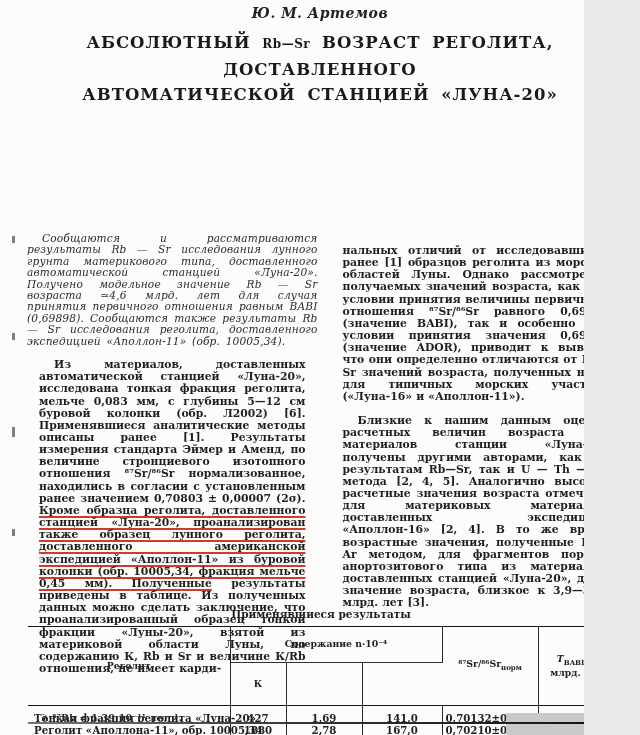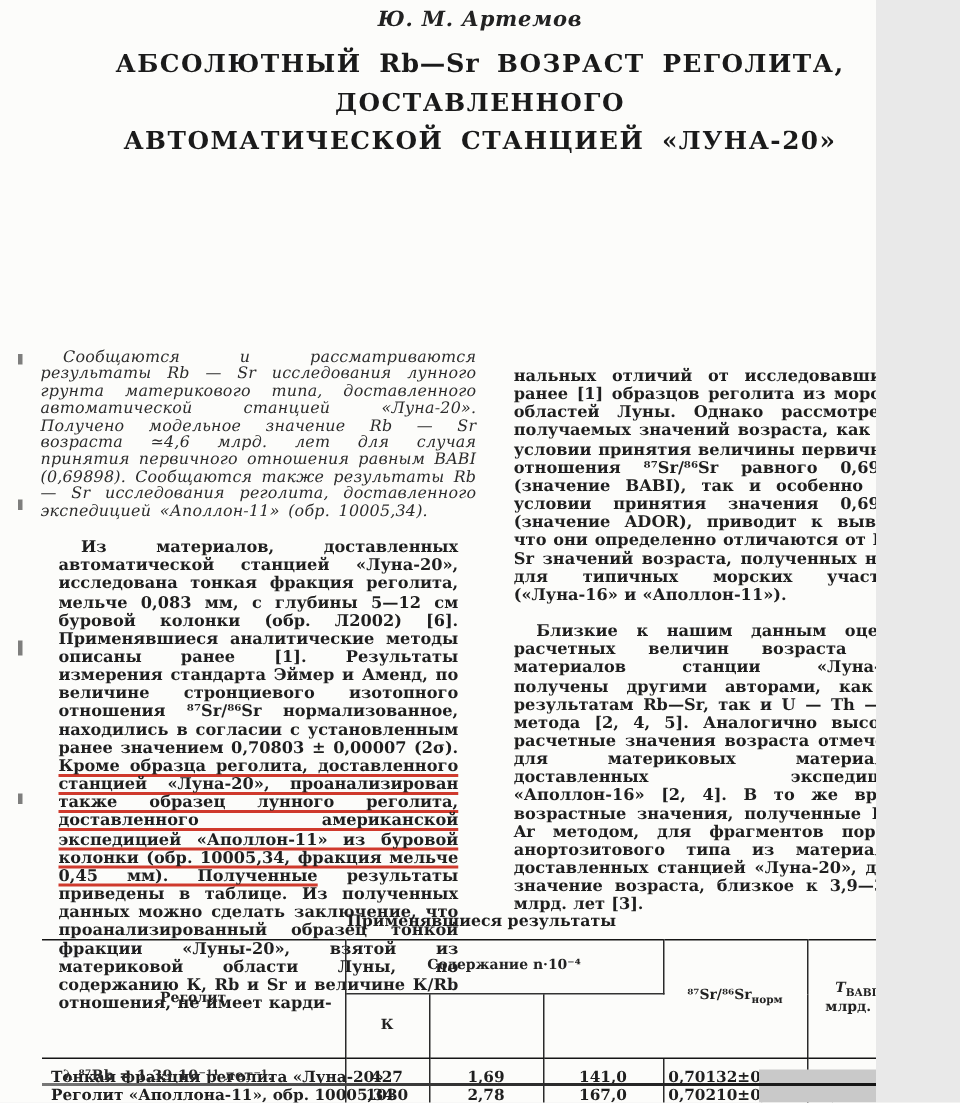--- a/index.html
+++ b/index.html
@@ -20,21 +20,21 @@
   .author{
     position:absolute;top:5px;left:0;width:640px;
     text-align:center;font-style:italic;font-weight:700;
     font-size:14px;letter-spacing:0.5px;color:#222;
   }
   .title{
     position:absolute;top:30px;left:0;width:640px;
     text-align:center;font-weight:700;font-size:16.5px;
     letter-spacing:1px;word-spacing:5px;line-height:25px;color:#1a1a1a;
   }
-  .title .iso{font-size:17px;letter-spacing:0.5px;word-spacing:1px;}
+  .title .iso{font-size:12px;letter-spacing:0.5px;word-spacing:1px;}
   
   .columns{
     position:absolute;top:233px;left:27px;width:594px;
     display:flex;gap:13px;
   }
   .col{width:291px;}
   .para{
     margin:12px;text-align:justify;
     font-size:10.8px;line-height:12.15px;
     font-weight:700;color:#1f1f1f;
@@ -164,21 +164,21 @@
       <tr>
         <td class="sample">Тонкая фракция реголита «Луна-20»</td>
         <td>427</td>
         <td>1,69</td>
         <td>141,0</td>
         <td>0,70132±0,00018</td>
         <td>4,65±0,35</td>
       </tr>
       <tr>
         <td class="sample">Реголит «Аполлона-11», обр. 10005,34</td>
-        <td>1030</td>
+        <td>1880</td>
         <td>2,78</td>
         <td>167,0</td>
         <td>0,70210±0,00020</td>
         <td>4,45±0,30</td>
       </tr>
     </tbody>
   </table>
 
   <div class="footnote">λ ⁸⁷Rb = 1,39·10⁻¹¹ лет⁻¹.</div>
 

